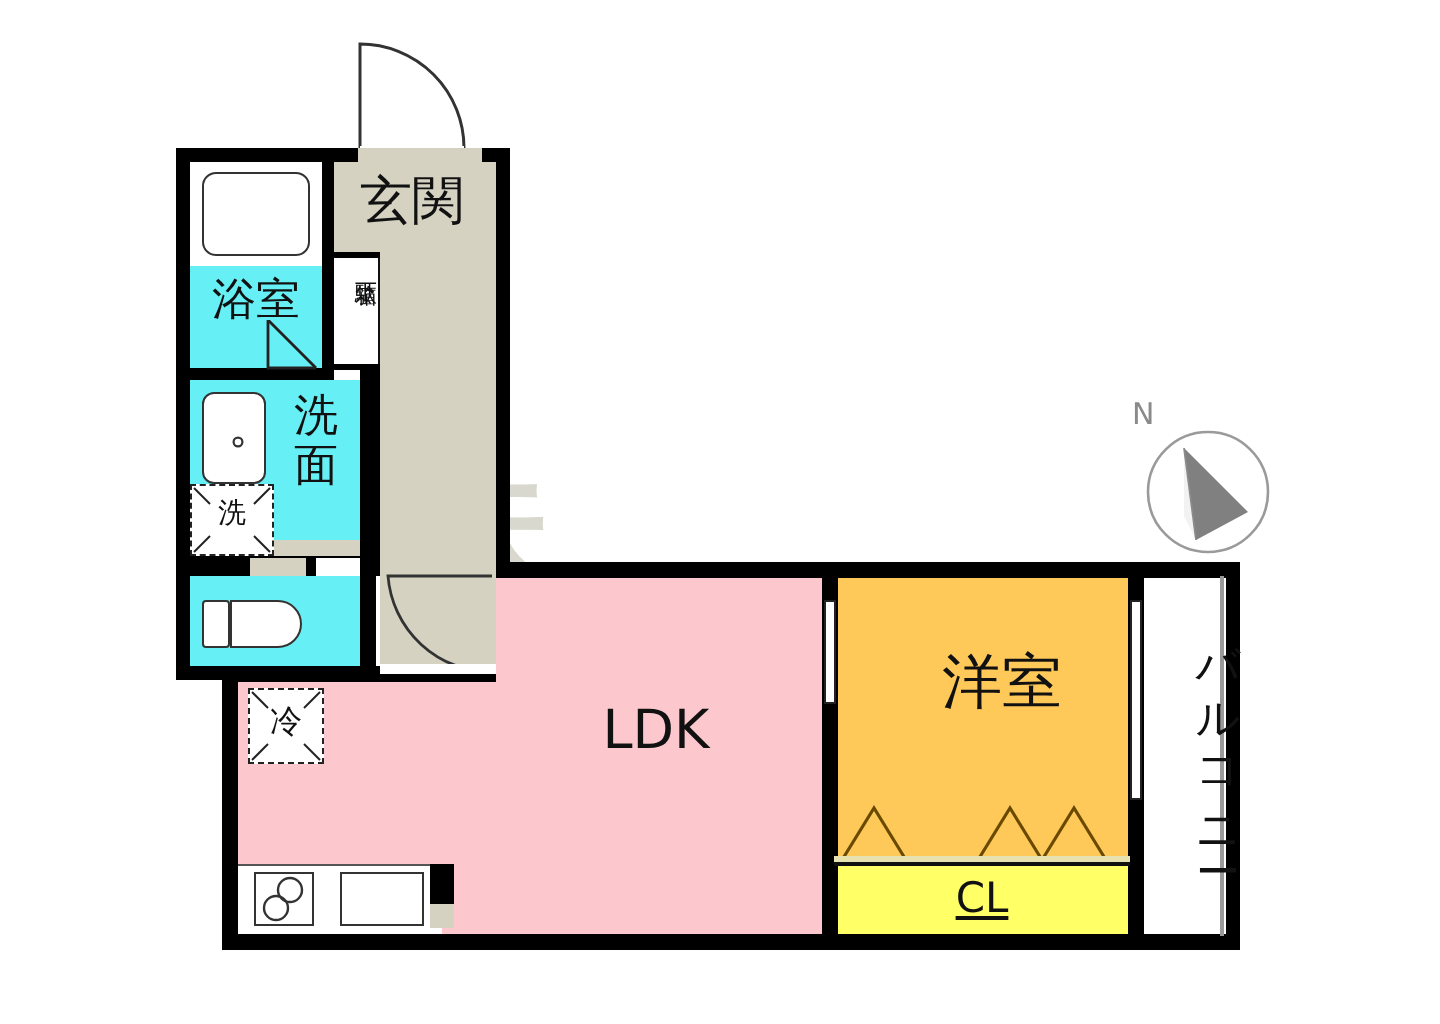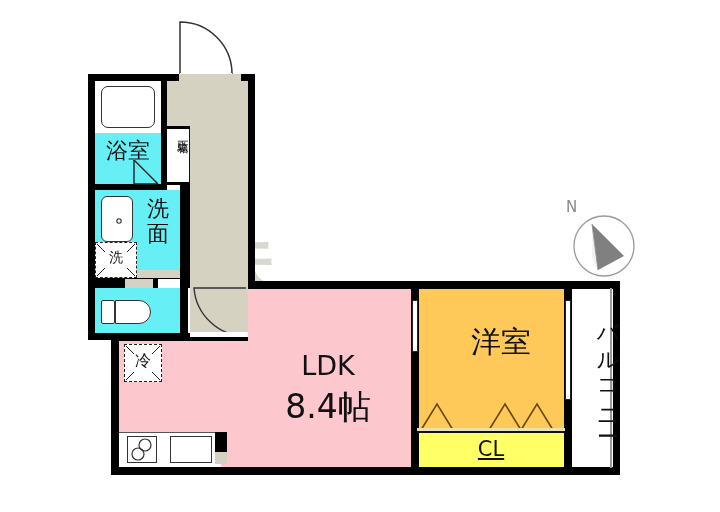--- a/index.html
+++ b/index.html
@@ -216,33 +216,33 @@
   <svg class="layer" width="30" height="27" style="left:127px; top:436px;">
     <circle cx="18" cy="9" r="6" fill="none" stroke="#333" stroke-width="1.2"></circle>
     <circle cx="11" cy="18" r="6" fill="none" stroke="#333" stroke-width="1.2"></circle>
   </svg>
 
   <div class="fixture" style="left:170px; top:436px; width:42px; height:27px;"></div>
 
   <div class="wall" style="left:215px; top:432px; width:12px; height:22px;"></div>
   <div class="fixture" style="left:215px; top:452px; width:12px; height:12px; background:#d5d2c2; border:none;"></div>
 
+  <div class="label" style="left:164px; top:88px; width:84px; font-size:26px;">玄関</div>
 
   <div class="label vlabel" style="left:166px; top:132px; width:22px; font-size:11px; letter-spacing:1px;">下駄箱</div>
 
   <div class="label" style="left:95px; top:139px; width:66px; font-size:22px;">浴室</div>
 
   <div class="label" style="left:136px; top:196px; width:44px; font-size:22px; line-height:1.15;">洗<br>面</div>
 
   <div class="label" style="left:95px; top:250px; width:42px; font-size:14px;">洗</div>
 
   <div class="label" style="left:124px; top:353px; width:38px; font-size:16px;">冷</div>
 
   <div class="label" style="left:248px; top:352px; width:160px; font-size:27px; font-weight:400;">LDK</div>
-  <div class="label" style="left:248px; top:390px; width:160px; font-size:33px;">8.4帖</div>
 
   <div class="label" style="left:417px; top:326px; width:168px; font-size:30px;">洋室</div>
 
   <div class="label" style="left:417px; top:438px; width:148px; font-size:21px;text-decoration:underline;">CL</div>
 
   <div class="label vlabel" style="left:572px; top:308px; width:48px; font-size:22px;">バルコニー</div>
 
   <div class="compass-n" style="left:566px; top:198px;">N</div>
   <svg class="layer" width="64" height="64" style="left:572px; top:214px;">
     <circle cx="32" cy="32" r="30" fill="#ffffff" stroke="#9a9a9a" stroke-width="1.3"></circle>

